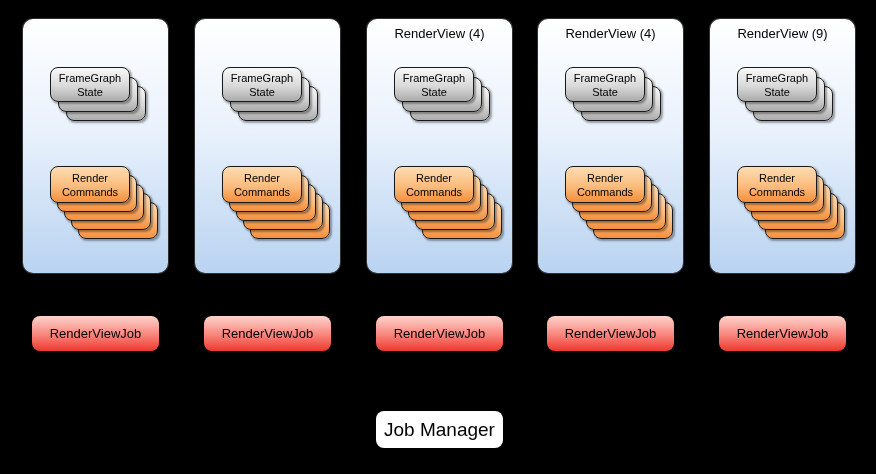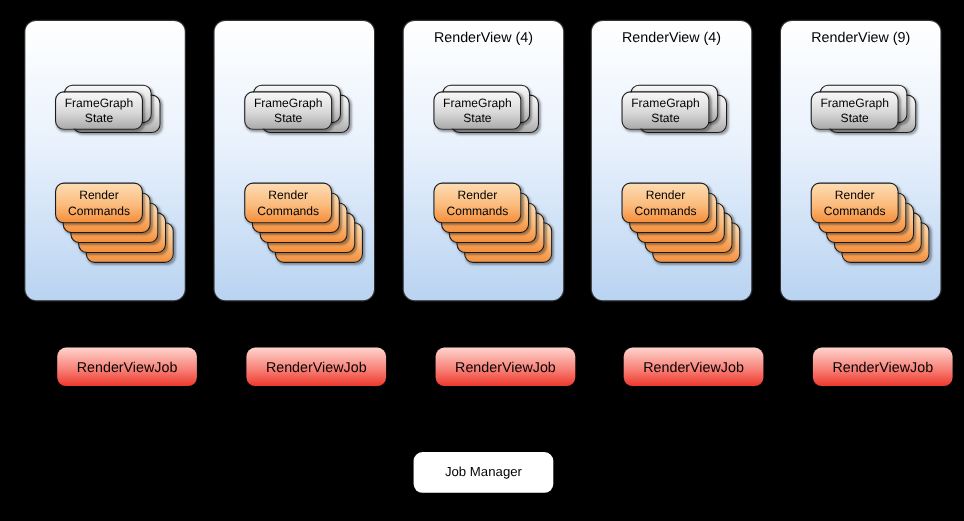--- a/index.html
+++ b/index.html
@@ -62,21 +62,21 @@
   }
   .card.orange {
     height: 37px;
     padding-top: 4px;
     background: linear-gradient(180deg,
       var(--orange-card-top, #fddcb3) 0%,
       #fbbc7d 55%,
       var(--orange-card-bottom, #f58f3c) 100%);
   }
   
-  .fg .p1 { left: 0;    top: 0; margin-top: 16px;    }
+  .fg .p1 { left: 0;    top: 0;    }
   .fg .p2 { left: 8px;  top: 10px; }
   .fg .p3 { left: 16px; top: 19px; }
   .rc .q1 { left: 0;    top: 0;    }
   .rc .q2 { left: 7px;  top: 9px;  }
   .rc .q3 { left: 14px; top: 18px; }
   .rc .q4 { left: 21px; top: 27px; }
   .rc .q5 { left: 28px; top: 36px; }
   
   .job {
     position: absolute;
@@ -85,33 +85,32 @@
     height: 35px;
     border-radius: 8px;
     background: linear-gradient(180deg,
       var(--job-gradient-top, #fdd4cc) 0%,
       #f8837a 55%,
       var(--job-gradient-bottom, #ee392c) 100%);
     text-align: center;
     font-size: 13px;
     line-height: 35px;
     white-space: nowrap;
-    margin-left: 20px;
   }
   
   .manager {
     position: absolute;
     left: 376px;
     top: 411px;
     width: 127px;
     height: 37px;
     border-radius: 8px;
     background: var(--job-manager-fill, #ffffff);
     text-align: center;
-    font-size: 12px;
+    font-size: 19px;
     line-height: 37px;
     white-space: nowrap;
   }
 </style>
 </head>
 <body>
 
 <div id="stage">
 
   <section class="panel" style="left:23px">

